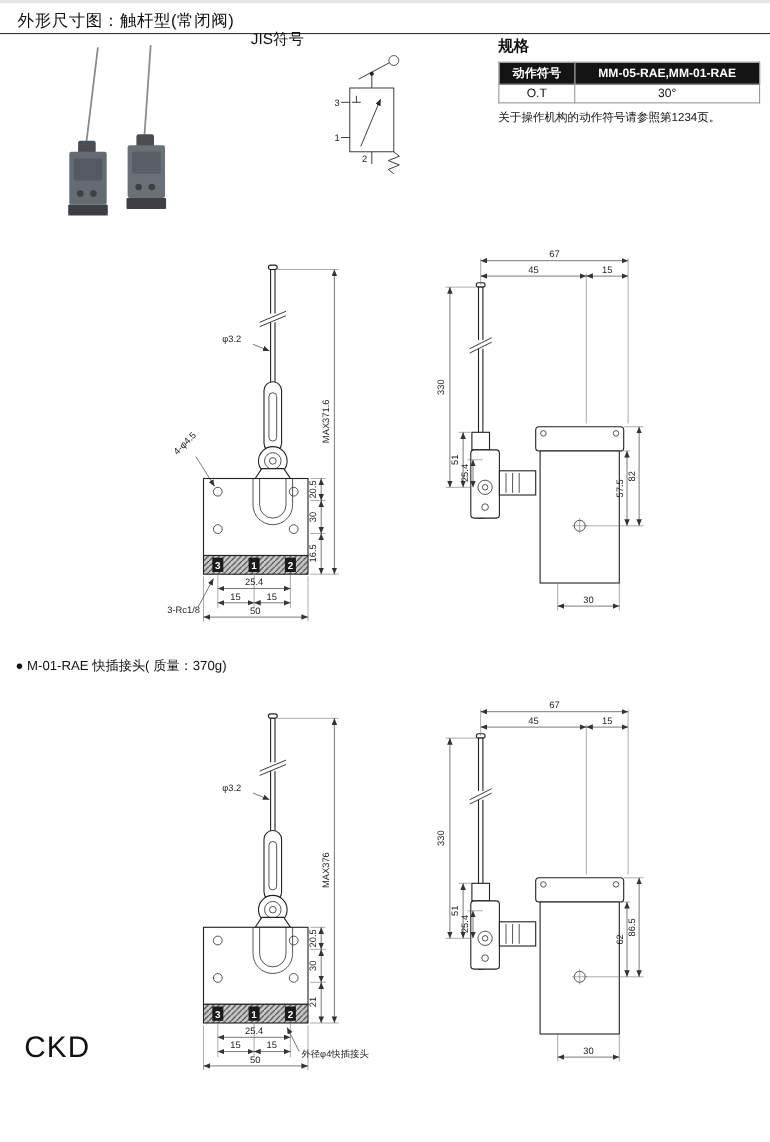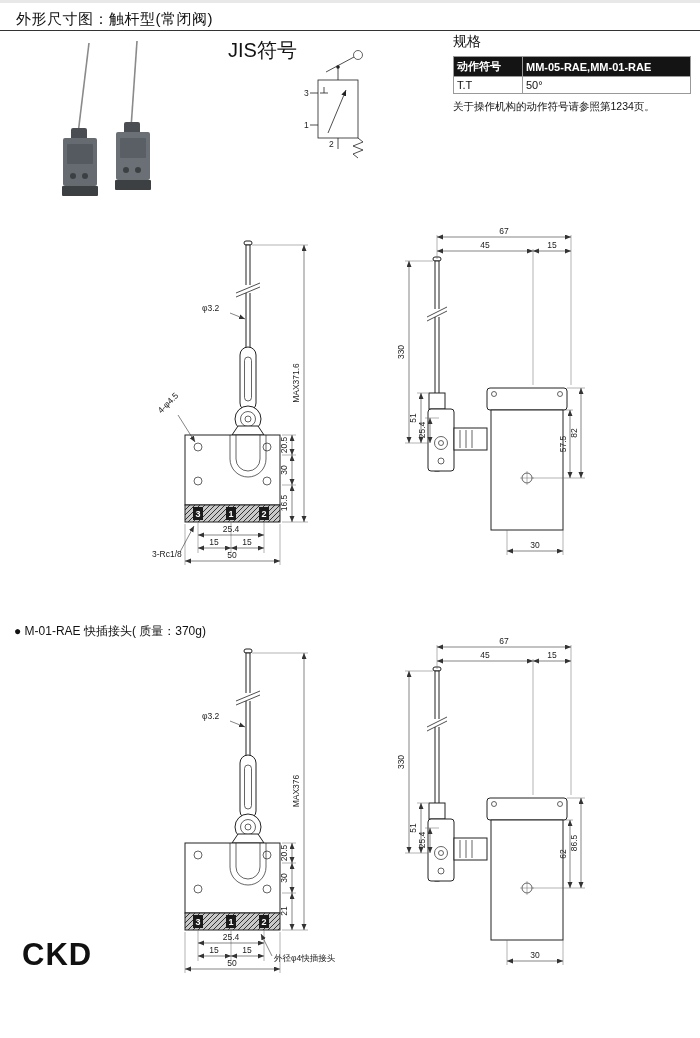--- a/index.html
+++ b/index.html
@@ -1,30 +1,30 @@
 <!DOCTYPE html>
 <html><head>
 <meta charset="utf-8">
 <style>
   html,body{margin:0;padding:0;background:#e8e8e8}
   .page{position:relative;width:700px;height:1038px;background:#fff;font-family:"Liberation Sans",sans-serif;color:#111;overflow:hidden;margin:3px auto}
   .abs{position:absolute}
   .title{left:16px;top:7px;font-size:15px;letter-spacing:.5px}
   .rule{left:0;top:27px;width:700px;border-top:1.5px solid #333;height:0}
-  .jis-label{left:228px;top:34px;font-size:20px}
+  .jis-label{left:228px;top:24px;font-size:14px}
   .specs{left:453px;top:30px;width:240px}
-  .specs-title{font-size:14px;margin:0 0 5px 0;font-weight:normal}
+  .specs-title{font-size:14px;margin:0 0 5px 0;font-weight:bold}
   table.spec{border-collapse:collapse;width:238px;font-size:11px;table-layout:fixed}
-  table.spec th,table.spec td{border:1px solid #999;padding:2px 3px;text-align:left}
+  table.spec th,table.spec td{border:1px solid #999;padding:2px 3px;text-align:center}
   table.spec th{background:#141414;color:#fff;font-weight:bold}
   table.spec .c1{width:62px}
   .note{font-size:10.5px;margin-top:6px;white-space:nowrap}
   .note b{font-weight:normal}
   .sec-label{left:14px;font-size:12px}
-  .logo{left:22px;top:934px;font-size:31px;font-weight:bold;letter-spacing:1px}
+  .logo{left:22px;top:934px;font-size:27px;font-weight:normal;letter-spacing:1px}
   svg{position:absolute}
   svg text{font-family:"Liberation Sans",sans-serif}
   .dt{font-size:8.5px;fill:#222}
   .pn{font-size:9px;font-weight:bold;fill:#fff;text-anchor:middle}
   .ol{fill:#fff;stroke:#222;stroke-width:1}
   .ol2{fill:none;stroke:#222;stroke-width:.8}
   .ol2f{fill:none;stroke:#222;stroke-width:.7}
   .dl{stroke:#333;stroke-width:.6;fill:none}
   .xl{stroke:#666;stroke-width:.5;fill:none}
 </style>
@@ -85,22 +85,22 @@
 
   <div class="abs specs">
     <h3 class="specs-title">规格</h3>
     <table class="spec">
       <tbody>
           <tr>
         <th class="c1">动作符号</th>
         <th>MM-05-RAE,MM-01-RAE</th>
       </tr>
       <tr>
-        <td>T.T</td>
-        <td>50°</td>
+        <td>O.T</td>
+        <td>30°</td>
       </tr>
     </tbody>
       </table>
     <div class="note"><span>关于操作机构的动作符号请参照第</span><b>1234</b><span>页。</span></div>
   </div>
 
 
   <svg style="left:150px;top:232px" width="200" height="360" viewBox="0 0 200 360">
     <defs>
       <marker id="af1" orient="auto-start-reverse" markerWidth="8" markerHeight="8" refX="6" refY="2.5" markerUnits="userSpaceOnUse">
@@ -215,21 +215,21 @@
     <text class="dt" text-anchor="middle" x="90" y="23">45</text>
     <text class="dt" text-anchor="middle" x="157" y="23">15</text>
     <text class="dt" text-anchor="middle" transform="rotate(-90 9 127)" x="9" y="127">330</text>
     <text class="dt" text-anchor="middle" transform="rotate(-90 21 193)" x="21" y="193">51</text>
     <text class="dt" text-anchor="middle" transform="rotate(-90 30 205)" x="30" y="205">25.4</text>
     <text class="dt" text-anchor="middle" transform="rotate(-90 182 208)" x="182" y="208">82</text>
     <text class="dt" text-anchor="middle" transform="rotate(-90 171 219)" x="171" y="219">57.5</text>
     <text class="dt" text-anchor="middle" x="140" y="323">30</text>
   </svg>
 
-  <div class="abs sec-label" style="top:620px">● M-01-RAE  快插接头( 质量：370g)</div>
+  <div class="abs sec-label" style="top:594px">● M-01-RAE  快插接头( 质量：370g)</div>
 
   <svg style="left:150px;top:640px" width="200" height="360" viewBox="0 0 200 360">
     <defs>
       <marker id="af2" orient="auto-start-reverse" markerWidth="8" markerHeight="8" refX="6" refY="2.5" markerUnits="userSpaceOnUse">
           <path d="M0,0L6,2.5L0,5Z" fill="#333"></path>
         </marker>
       <pattern id="hf2" width="5" height="5" patternUnits="userSpaceOnUse">
           <rect width="5" height="5" fill="#c9c9c9"></rect>
           <path d="M0,5L5,0" stroke="#333" stroke-width="1"></path>
         </pattern>

